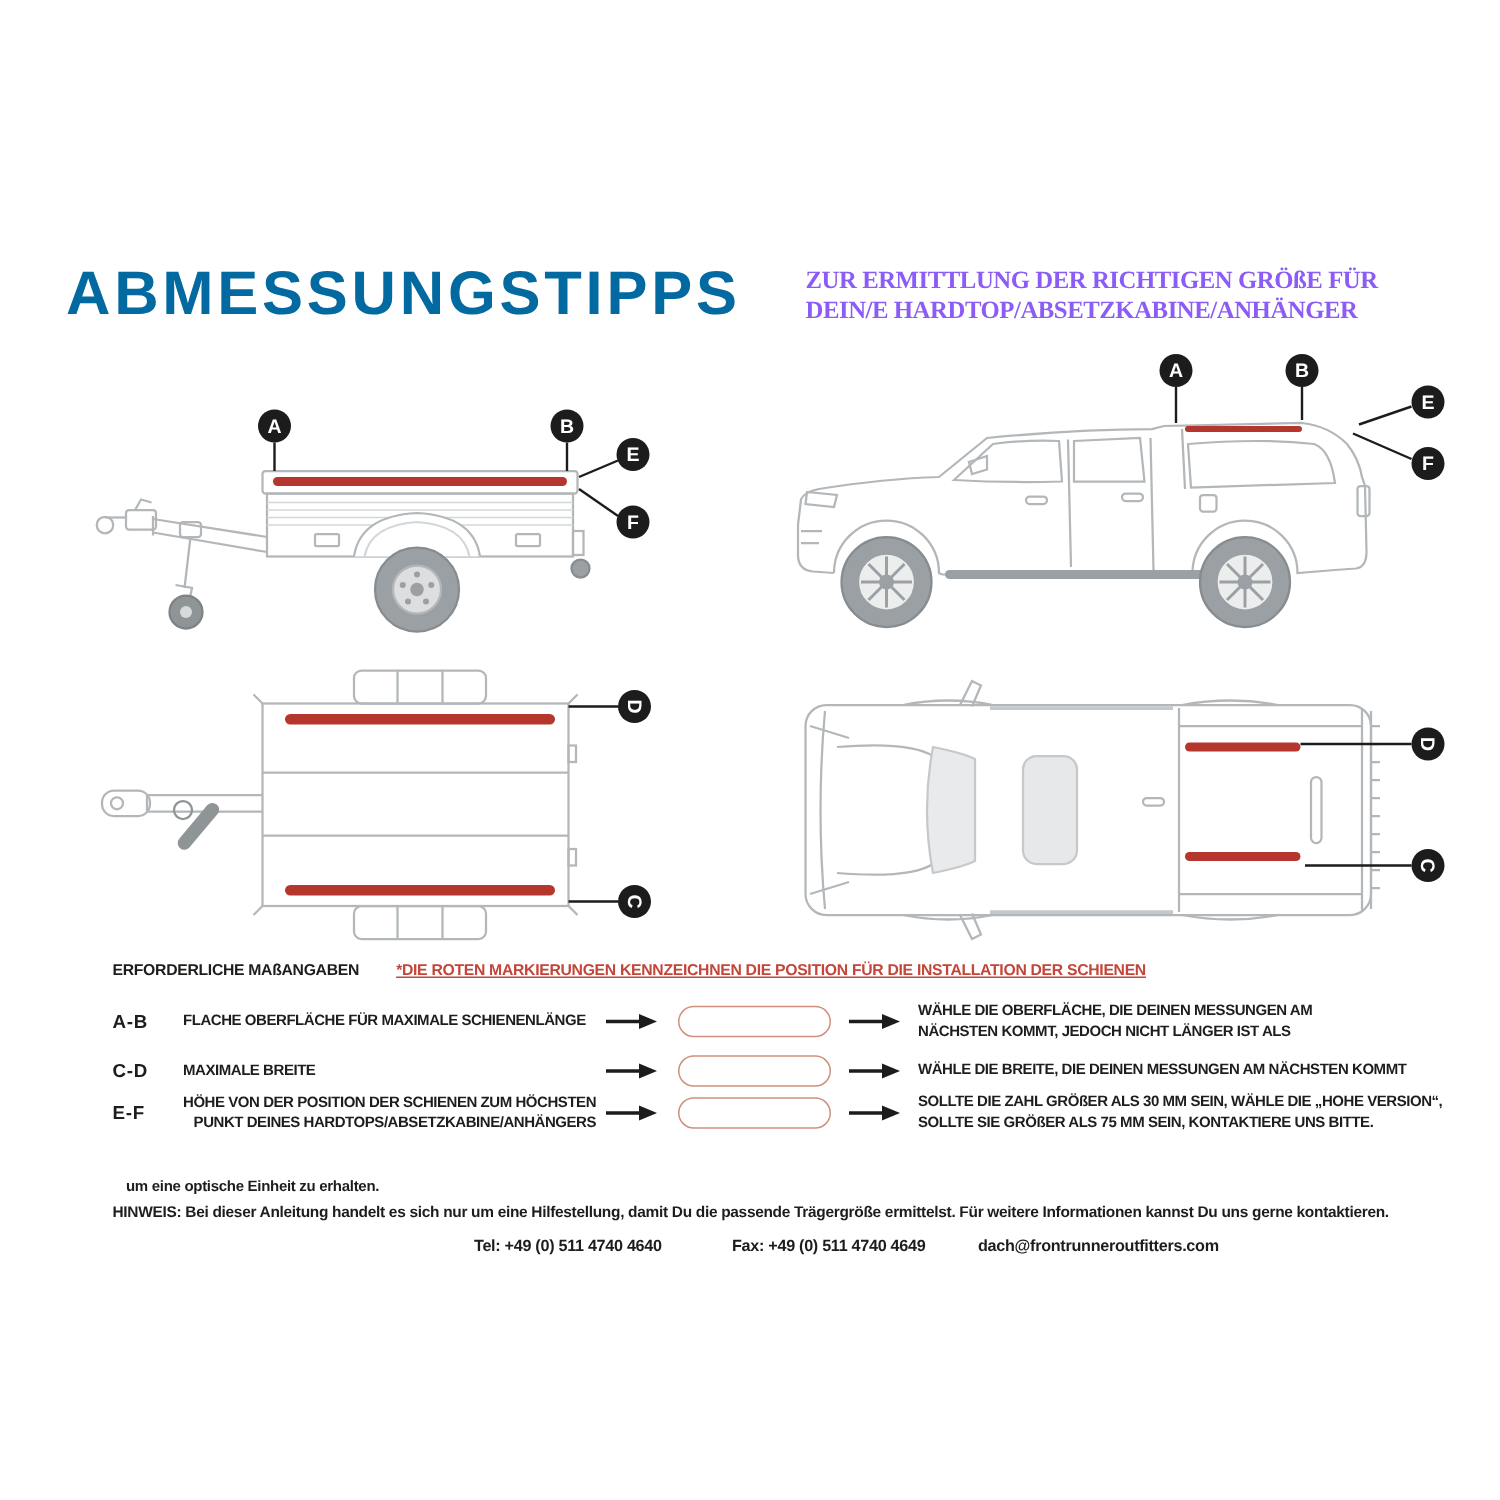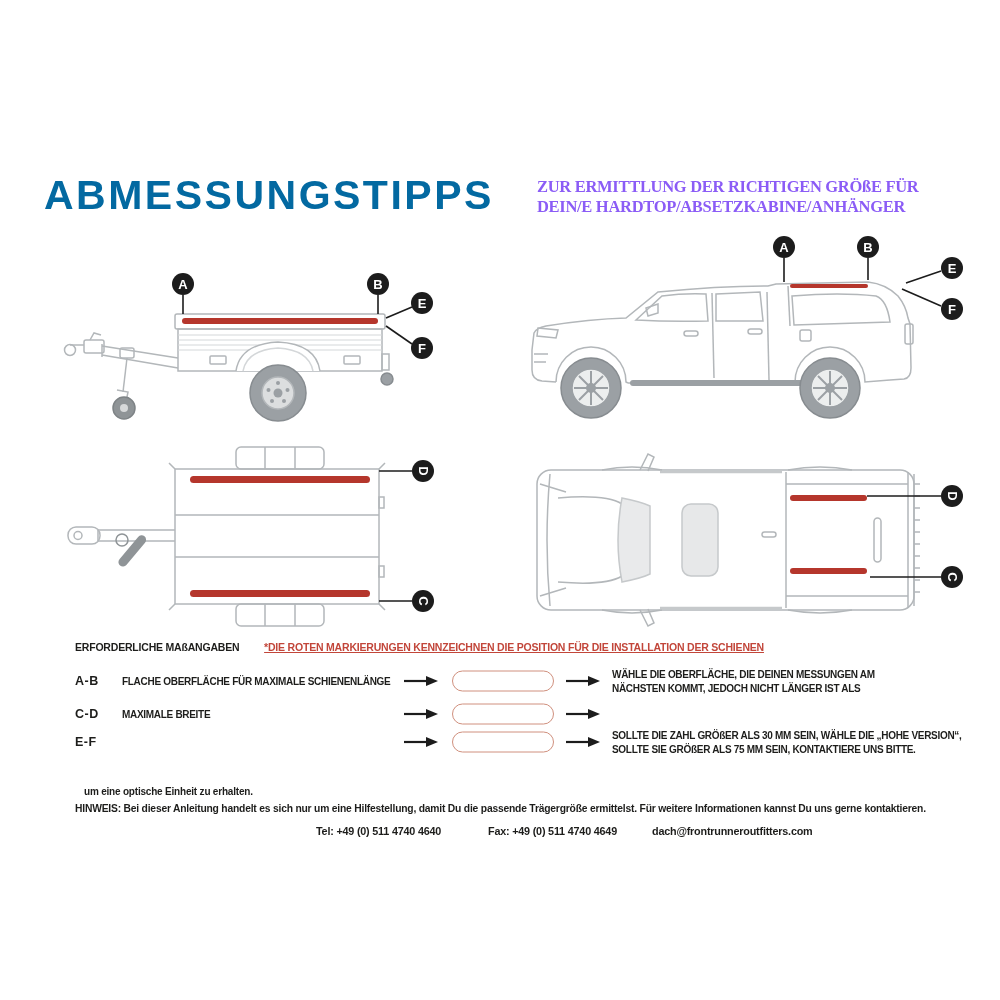--- a/index.html
+++ b/index.html
@@ -298,24 +298,31 @@
   </span>
   <svg class="m-arrow1" width="34" height="12">
     <line x1="0" y1="6" x2="23" y2="6" stroke="#1c1c1c" stroke-width="2.2"></line>
       <polygon points="22,1 34,6 22,11" fill="#1c1c1c"></polygon>
   </svg>
   <span class="m-pill"></span>
   <svg class="m-arrow2" width="34" height="12">
     <line x1="0" y1="6" x2="23" y2="6" stroke="#1c1c1c" stroke-width="2.2"></line>
       <polygon points="22,1 34,6 22,11" fill="#1c1c1c"></polygon>
   </svg>
+  <span class="m-result">
+    <span class="nowrap" style="display:block">WÄHLE DIE BREITE, DIE DEINEN MESSUNGEN AM NÄCHSTEN KOMMT</span>
+  </span>
 </div>
 
 <div class="m-row" style="top:726px;height:32px;">
   <span class="m-id">E-F</span>
+  <span class="m-desc">
+    <span class="nowrap" style="display:block">HÖHE VON DER POSITION DER SCHIENEN ZUM HÖCHSTEN</span>
+    <span class="nowrap" style="display:block">PUNKT DEINES HARDTOPS/ABSETZKABINE/ANHÄNGERS</span>
+  </span>
   <svg class="m-arrow1" width="34" height="12">
     <line x1="0" y1="6" x2="23" y2="6" stroke="#1c1c1c" stroke-width="2.2"></line>
       <polygon points="22,1 34,6 22,11" fill="#1c1c1c"></polygon>
   </svg>
   <span class="m-pill"></span>
   <svg class="m-arrow2" width="34" height="12">
     <line x1="0" y1="6" x2="23" y2="6" stroke="#1c1c1c" stroke-width="2.2"></line>
       <polygon points="22,1 34,6 22,11" fill="#1c1c1c"></polygon>
   </svg>
   <span class="m-result">

